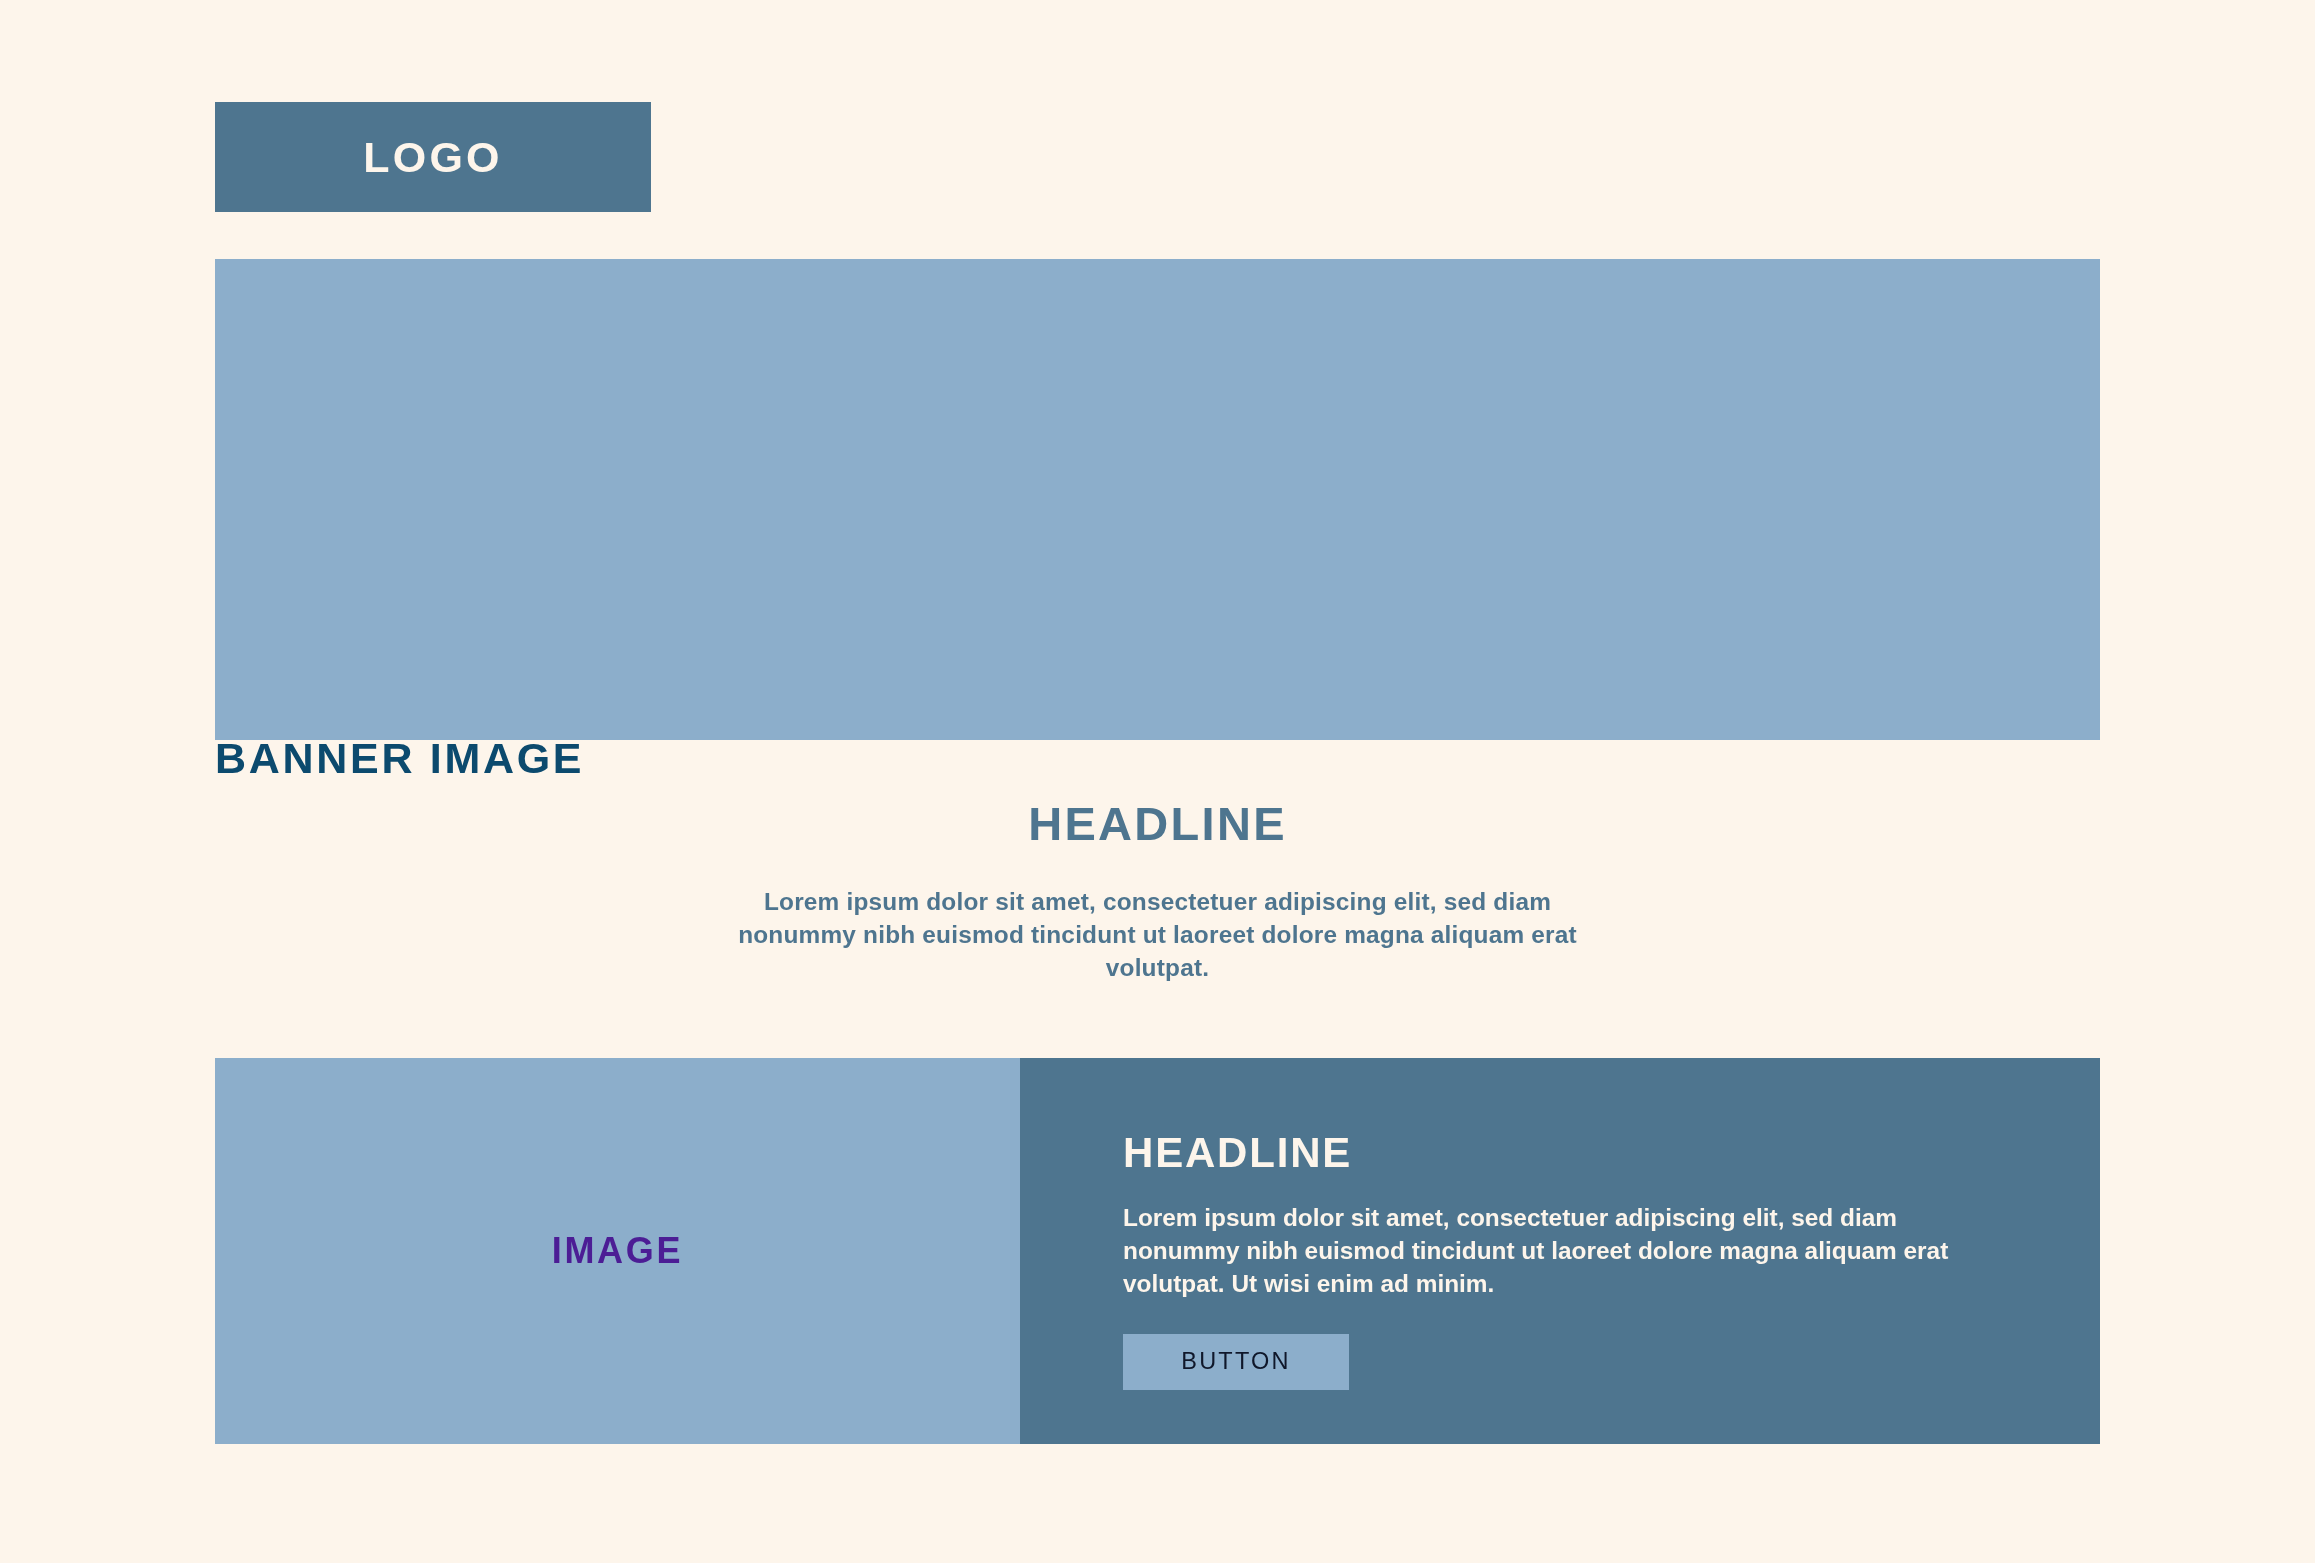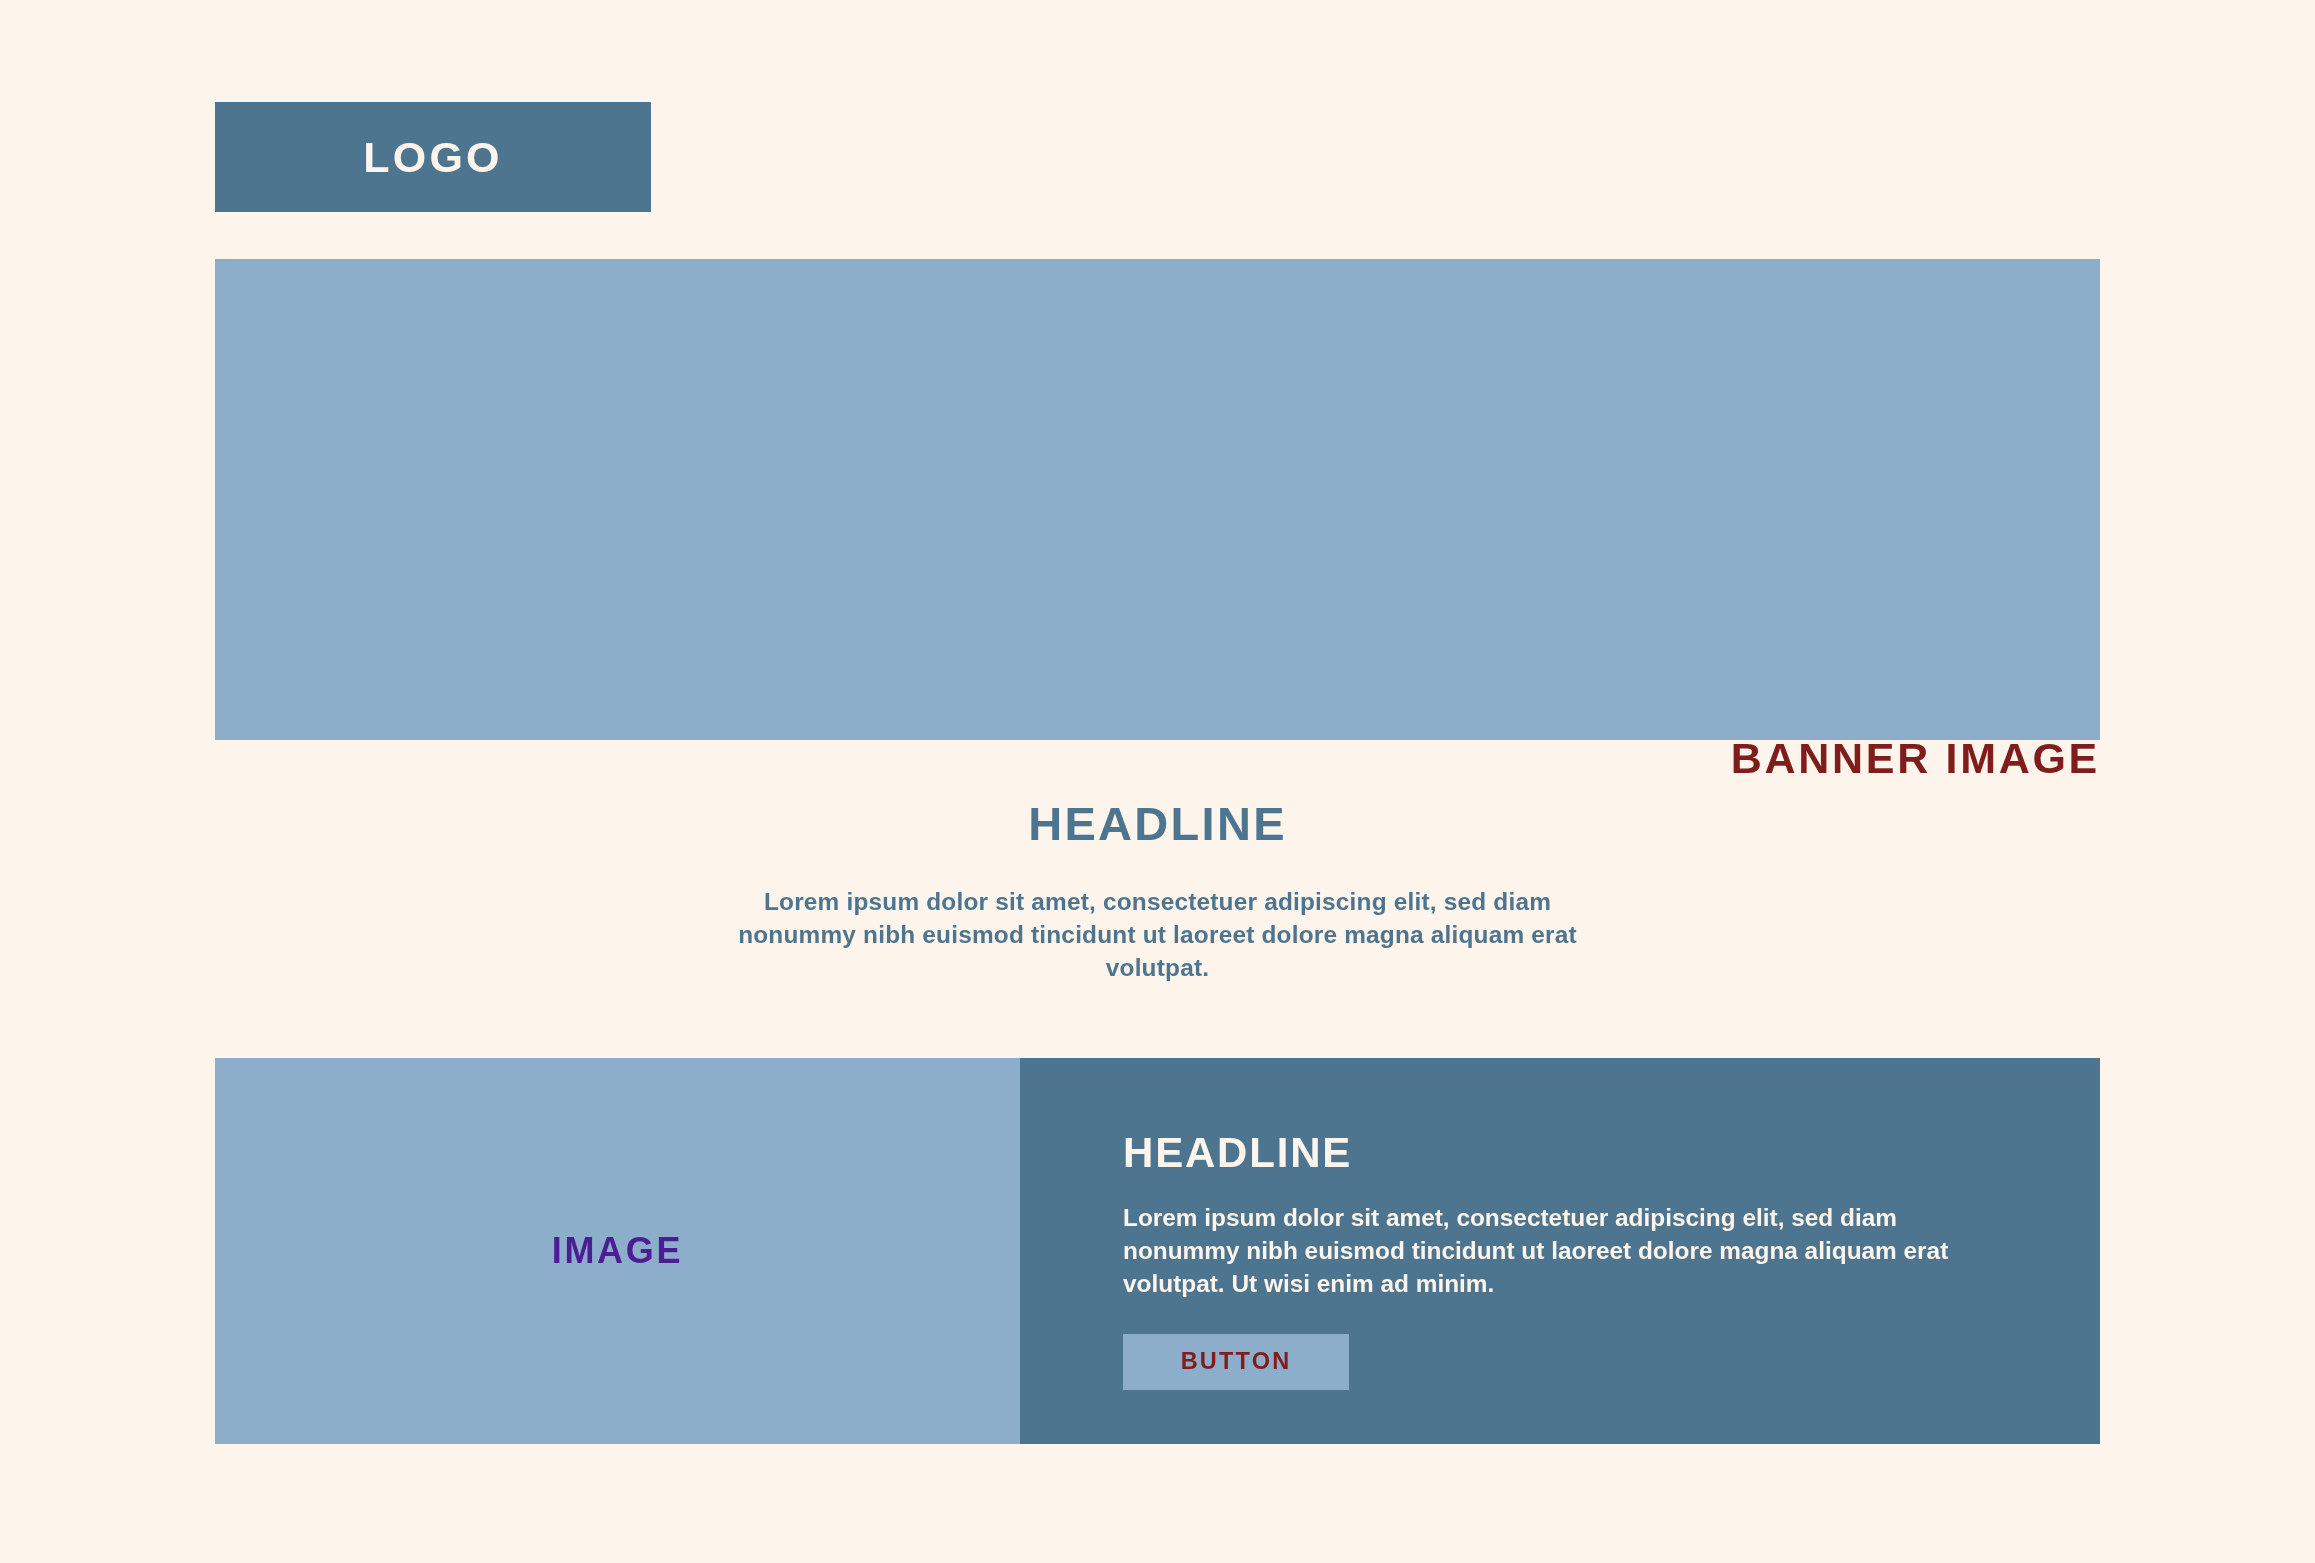--- a/index.html
+++ b/index.html
@@ -70,22 +70,22 @@
     top: 259px;
     width: 1885px;
     height: 481px;
     background: #8caecb;
   }
   .banner-label {
     position: absolute;
     left: 0;
     right: 0;
     top: 475px;
-    text-align: right;
-    color: #7f1d1d;
+    text-align: left;
+    color: #0c4a6e;
     font-size: 43px;
     font-weight: bold;
     letter-spacing: 2.7px;
   }
   .banner-dots {
     position: absolute;
     left: 0;
     right: 0;
     top: 688px;
     display: flex;
@@ -173,23 +173,23 @@
     display: inline-flex;
     align-items: center;
     justify-content: center;
     width: 226px;
     height: 56px;
     background: #8caecb;
     border: none;
     cursor: pointer;
   }
   .feature-button-label {
-    color: #7f1d1d;
+    color: #0f172a;
     font-size: 23.5px;
-    font-weight: bold;
+    font-weight: normal;
     letter-spacing: 2.2px;
   }
 </style>
 </head>
 <body>
 
 <div class="page">
 
   <div class="header">
     <div class="logo-box">

